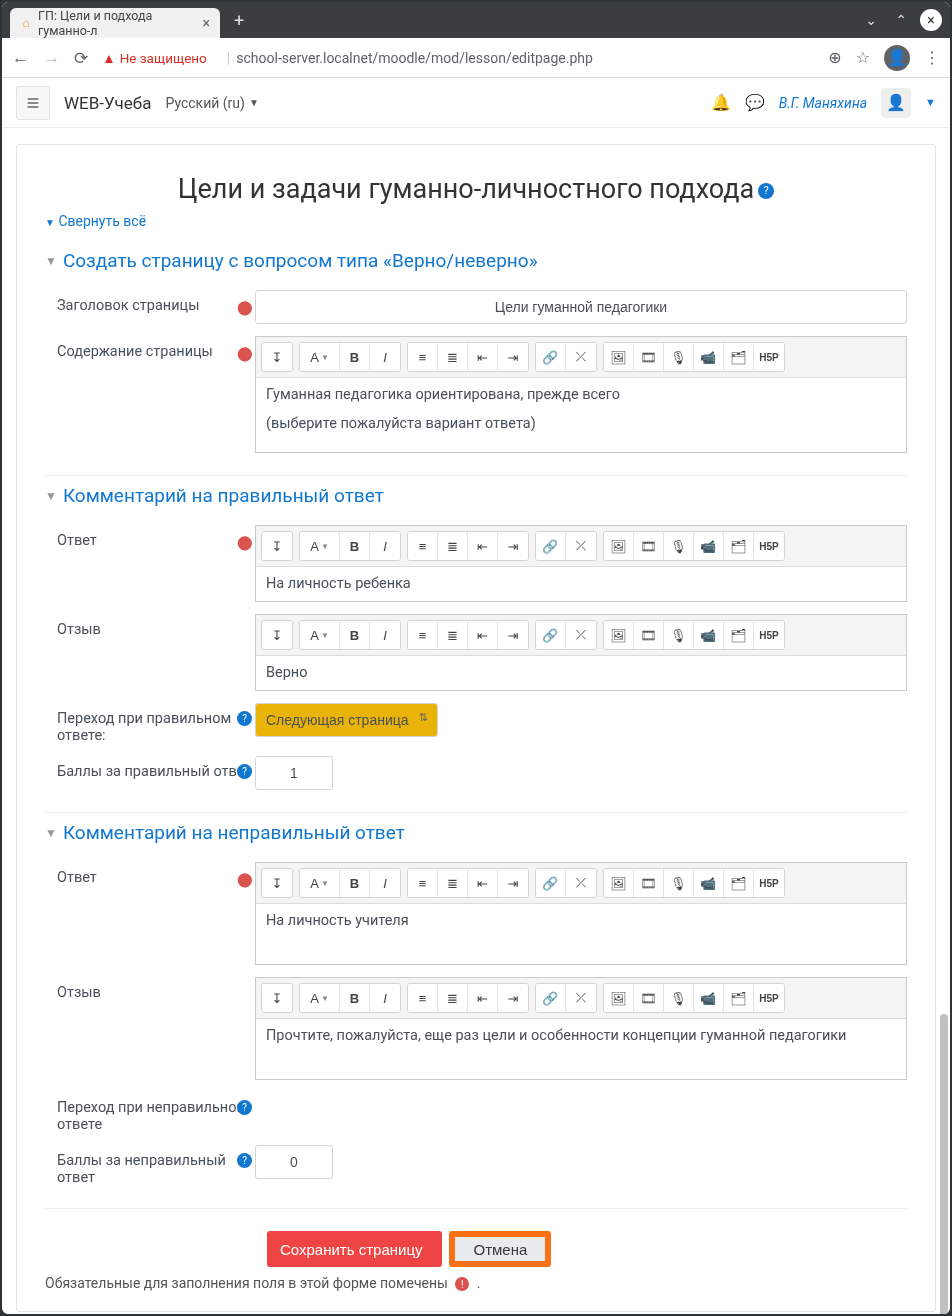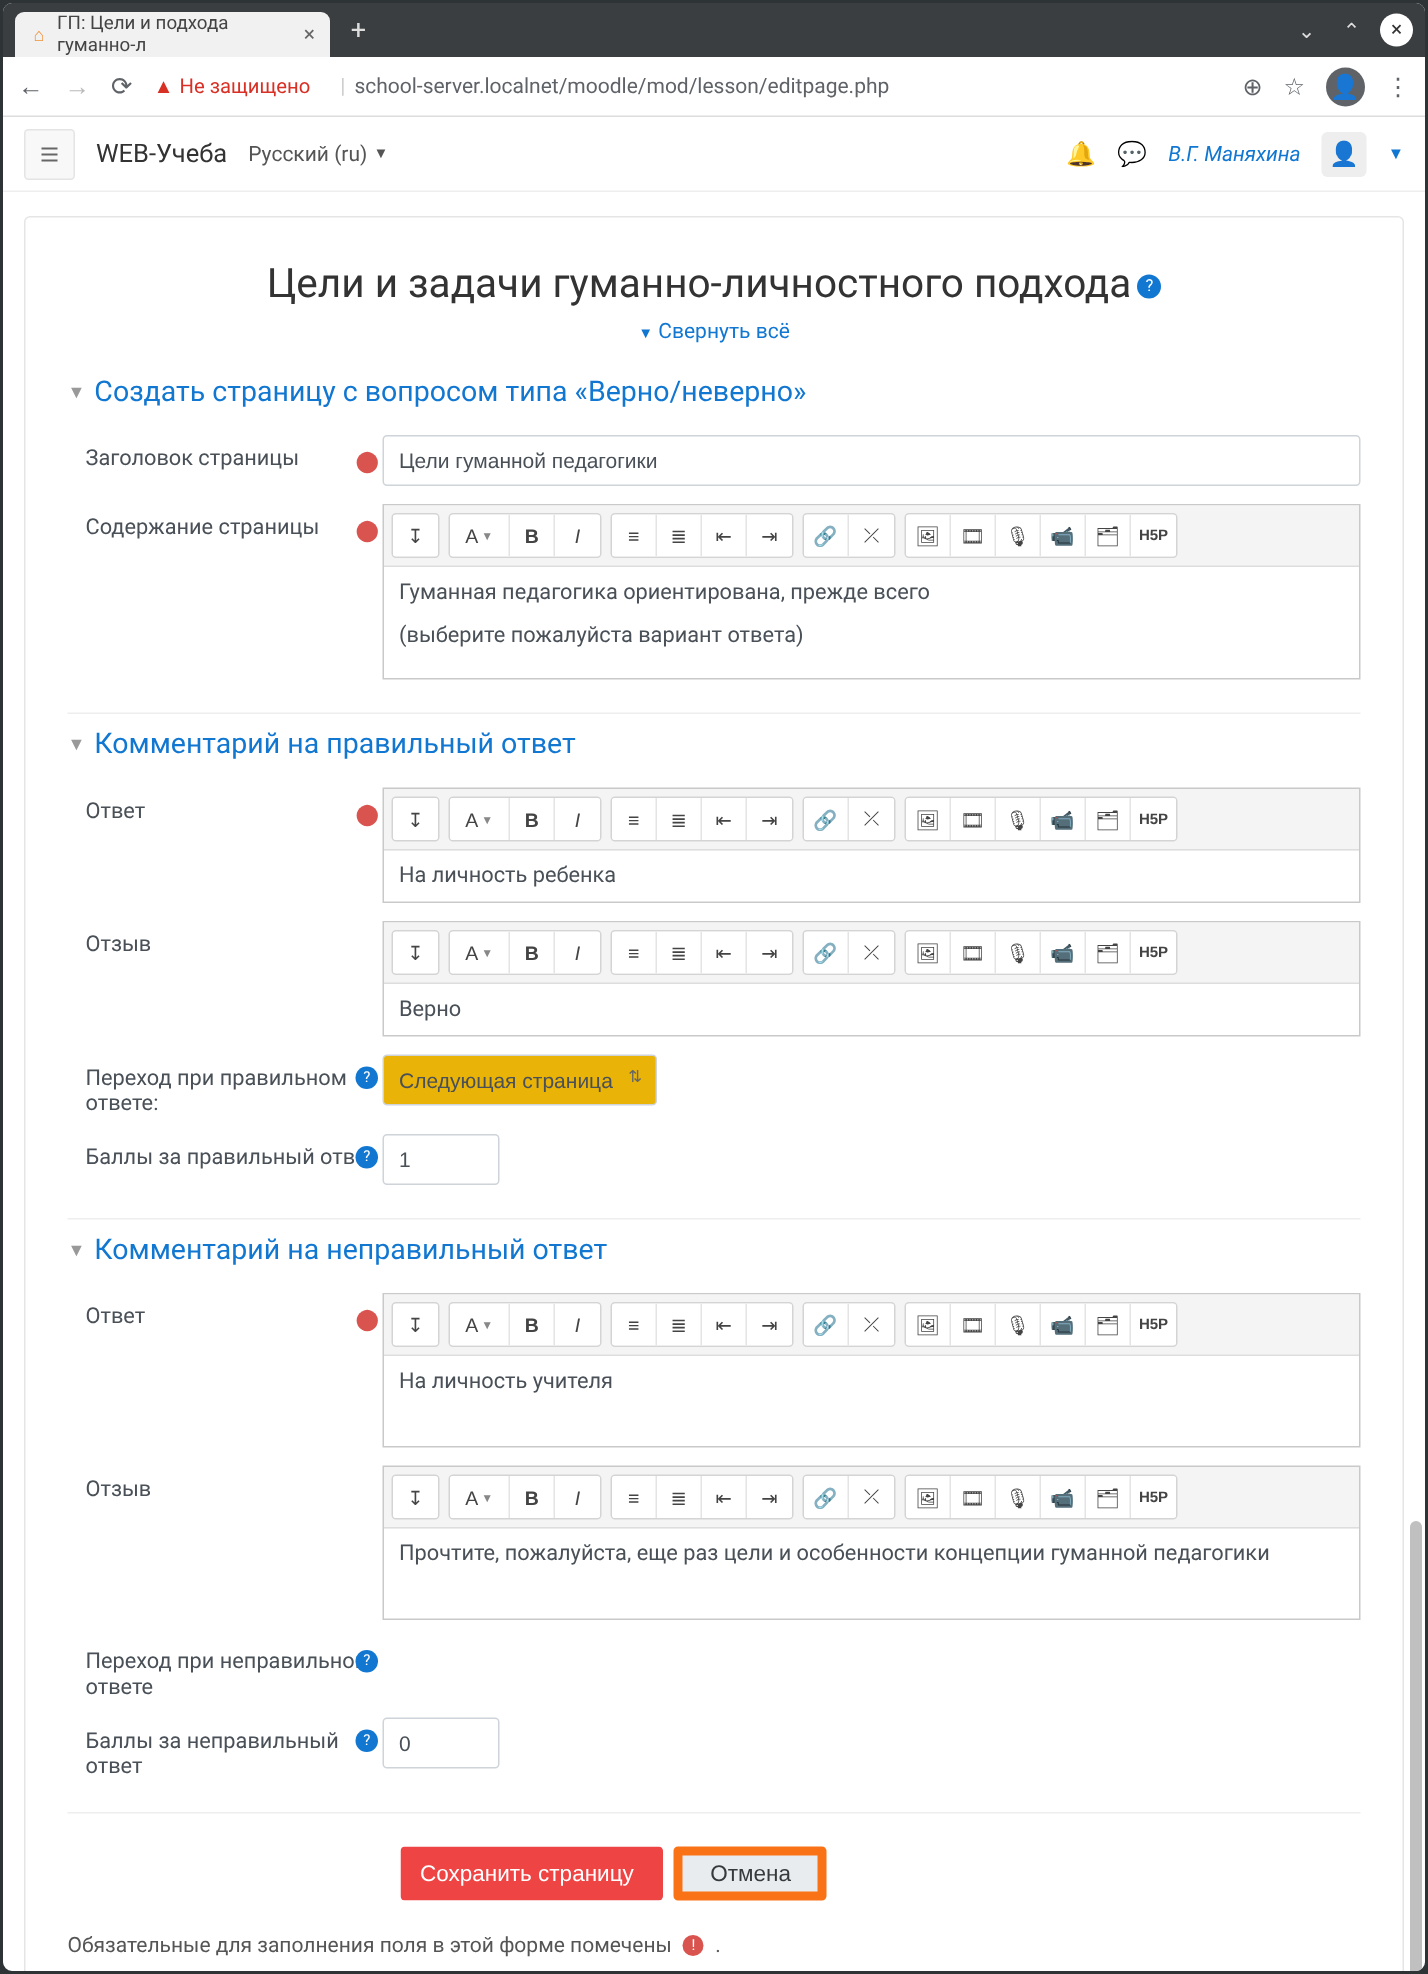--- a/index.html
+++ b/index.html
@@ -29,50 +29,50 @@
   .lang { font-size:14px; color:#555; cursor:pointer; display:flex; align-items:center; gap:4px; }
   .app-right { margin-left:auto; display:flex; align-items:center; gap:14px; }
   .app-right .bell, .app-right .chat { color:#666; cursor:pointer; font-size:16px; }
   .user-link { color:#1177d1; font-size:14px; cursor:pointer;font-style:italic; }
   .user-av { width:30px; height:30px; border-radius:4px; background:#eee; color:#aaa; display:flex; align-items:center; justify-content:center; font-size:16px; }
   .caret-down { color:#1177d1; font-size:11px; cursor:pointer; }
   .content-wrap { padding:0 14px; }
   .card { background:#fff; border:1px solid rgba(0,0,0,0.1); border-radius:4px; padding:28px 28px 20px; margin-top:16px; }
   h2.page-title { font-size:27px; font-weight:400; margin:0 0 8px; color:#333;text-align:center; }
   .help-q { display:inline-flex; width:16px; height:16px; border-radius:50%; background:#1177d1; color:#fff; font-size:11px; align-items:center; justify-content:center; cursor:pointer; margin-left:4px; vertical-align:middle; }
-  .collapse-all { text-align:center; font-size:14px; margin-bottom:20px; }
+  .collapse-all { text-align:left; font-size:14px; margin-bottom:20px; }
   .collapse-all a { color:#1177d1; text-decoration:none; cursor:pointer; }
   .section-head { display:flex; align-items:center; gap:6px; font-size:19px; color:#1177d1; margin:8px 0 12px; cursor:pointer; }
   .section-head .tri { font-size:12px; color:#999; }
   .formrow { display:flex; align-items:flex-start; padding:6px 0; font-size:14.5px; color:#495057; }
   .labelcol { width:210px; padding-top:7px; padding-left:12px; position:relative; }
   .req { color:#d9534f; position:absolute; left:192px; top:9px; font-size:14px; }
   .help-i { display:inline-flex; width:15px; height:15px; border-radius:50%; background:#1177d1; color:#fff; font-size:10px; align-items:center; justify-content:center; cursor:pointer; position:absolute; left:192px; top:8px; }
   .fieldcol { flex:1; }
-  .text-input { width:100%; height:34px; border:1px solid #ced4da; border-radius:3px; padding:0 10px; font-size:14px; color:#495057; }
+  .text-input { width:100%; height:34px; border:1px solid #ced4da; border-radius:3px; padding:0 10px; font-size:14px; color:#495057;text-align:center; }
   .text-input.short { width:78px; }
   .editor { border:1px solid #c9c9c9; background:#fff; }
   .toolbar { background:#f4f4f4; border-bottom:1px solid #ddd; padding:5px; display:flex; flex-wrap:wrap; gap:6px; }
   .btn-group { display:inline-flex; border:1px solid #d4d4d4; border-radius:3px; overflow:hidden; background:#fff; }
   .tbtn { width:30px; height:28px; display:flex; align-items:center; justify-content:center; background:#fff; border:none; border-right:1px solid #e4e4e4; cursor:pointer; font-size:13px; color:#444; }
   .tbtn:last-child { border-right:none; }
   .tbtn.wide { width:40px; }
   .tbtn .cd { font-size:8px; margin-left:2px; color:#888; }
   .editbody { min-height:34px; padding:8px 10px; font-size:14.5px; color:#495057; }
   .editbody.tall { min-height:60px; }
   .editbody.taller { min-height:70px; }
   .editbody p { margin:0 0 12px; }
   select.form-select { height:34px; border:1px solid #ced4da; border-radius:3px; padding:0 28px 0 10px; font-size:14px; color:#495057; background:#eab308; appearance:none; position:relative; }
   .select-wrap { position:relative; display:inline-block; }
   .select-wrap::after { content:"⇅"; position:absolute; right:10px; top:8px; font-size:11px; color:#666; pointer-events:none; transform:rotate(0); }
   .actions { padding:16px 0 8px 222px; }
   .btn { height:36px; padding:0 18px; border-radius:3px; border:1px solid transparent; font-size:15px; cursor:pointer; }
   .btn-primary { background:#ef4444; color:#fff;padding-left:12px; }
   .btn-secondary { background:#e9ecef; color:#373a3c; border:6px solid #f97316; margin-left:4px; }
-  .req-note { font-size:14px; color:#555; margin-top:14px; }
+  .req-note { font-size:14px; color:#555; }
   .req-note .excl { display:inline-flex; width:14px; height:14px; border-radius:50%; background:#d9534f; color:#fff; font-size:10px; align-items:center; justify-content:center; margin:0 4px; vertical-align:middle; }
   hr.sep { border:none; border-top:1px solid #eee; margin:16px 0 6px; }
   .scrollbar-thumb { position:absolute; right:2px; top:936px; width:8px; height:340px; background:#c0c0c0; border-radius:4px; }
 </style>
 </head>
 <body>
 
 <div class="window">
 
   <div class="titlebar">

